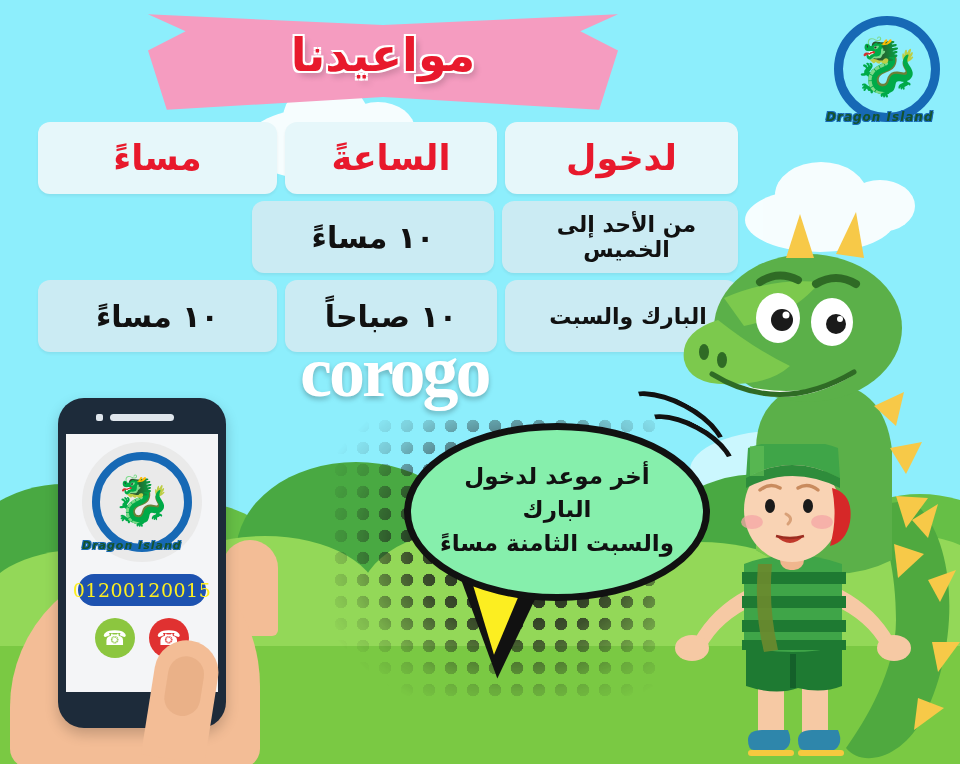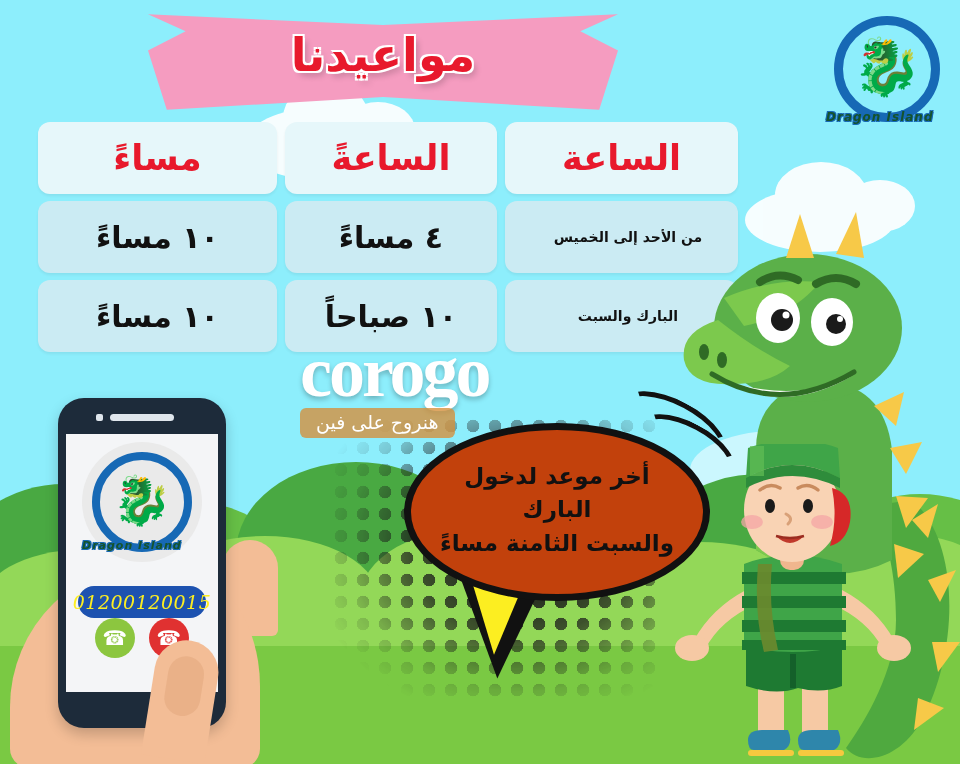--- a/index.html
+++ b/index.html
@@ -131,21 +131,21 @@
     background: #E6F7FA;
     color: #E8192C;
     font-size: 35px;
     font-weight: bold;
   }
   .body .cell {
     background: #CBEBF3;
     color: #111111;
     font-weight: bold;
   }
-  .body .cell.day  { font-size: 14px; padding-left: 21px; }
+  .body .cell.day  { font-size: 22px; padding-left: 21px; }
   .body .cell.morn,
   .body .cell.eve  { font-size: 30px; }
 
   
   .logo {
     position: absolute; right: 12px; top: 8px;
     width: 122px; height: 122px;
   }
   .logo-ring {
     position: absolute; inset: 8px;
@@ -168,21 +168,21 @@
     font-style: italic;
     text-shadow: 1px 1px 0 #1769B5, -1px 1px 0 #1769B5, 1px -1px 0 #1769B5, -1px -1px 0 #1769B5;
     letter-spacing: 1px;
   }
 
   
   .bubble {
     position: absolute;
     left: 404px; top: 423px;
     width: 306px; height: 178px;
-    background: #c2410c;
+    background: #86efac;
     border: 7px solid #111111;
     border-radius: 50%;
     z-index: 6;
   }
   .bubble-tail {
     position: absolute;
     left: 460px; top: 545px;
     width: 0; height: 0;
     border-left: 28px solid transparent;
     border-right: 86px solid transparent;
@@ -246,30 +246,29 @@
   .phone-logo {
     position: absolute; left: 50%; top: 8px; transform: translateX(-50%);
     width: 120px; height: 120px;
     background: #EAEAEA;
     border-radius: 50%;
   }
   .phone-logo .logo-ring { inset: 10px; border-width: 8px; }
   .phone-logo .logo-dragon { font-size: 48px; }
   .phone-logo .logo-name { font-size: 11px; bottom: 10px; }
   .phone-number {
-    position: absolute; left: 12px; top: 152px;
+    position: absolute; left: 12px; top: 140px;
     width: 128px; height: 32px;
     background: #1D52B0;
     border-radius: 16px;
     display: flex; align-items: center; justify-content: center;
     color: #FCEE21;
     font-size: 19px;
     font-family: "DejaVu Serif", "Liberation Serif", serif;
     letter-spacing: .5px;
-    font-style: italic;
   }
   .call-btns {
     position: absolute; left: 0; right: 0; top: 184px;
     display: flex; justify-content: center; gap: 14px;
   }
   .call-btn {
     width: 40px; height: 40px; border-radius: 50%;
     display: flex; align-items: center; justify-content: center;
     color: #fff; font-size: 20px;
   }
@@ -495,37 +494,35 @@
 
   <div class="logo">
     <div class="logo-ring"></div>
     <div class="logo-dragon">🐉</div>
     <div class="logo-name">Dragon Island</div>
   </div>
 
   <div class="schedule">
 
     <div class="srow head">
-      <div class="cell day">الساعة</div>
+      <div class="cell day">لدخول</div>
       <div class="cell morn">الساعةً</div>
       <div class="cell eve">مساءً</div>
     </div>
 
     <div class="srow body">
       <div class="cell day">من الأحد إلى الخميس</div>
-      <div class="cell morn">٤ مساءً</div>
       <div class="cell eve">١٠ مساءً</div>
     </div>
 
     <div class="srow body">
       <div class="cell day">البارك والسبت</div>
       <div class="cell morn">١٠ صباحاً</div>
       <div class="cell eve">١٠ مساءً</div>
     </div>
 
   </div>
 
   <div class="watermark">
     <div class="wm-title">corogo</div>
-    <div class="wm-tag">هنروح على فين</div>
   </div>
 
 </div>
 
 </body></html>

